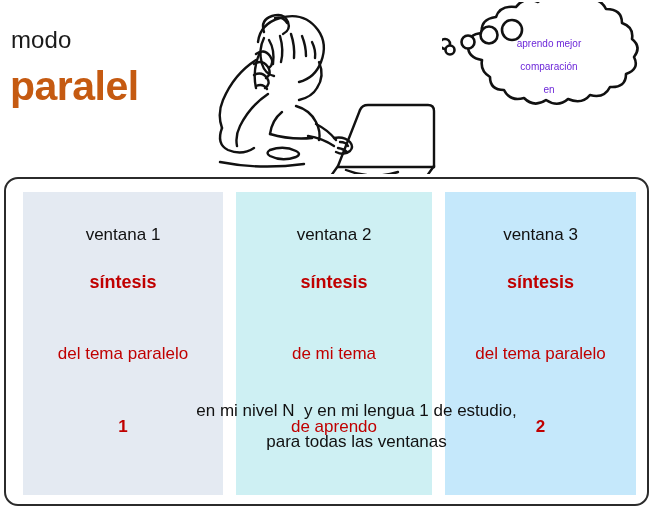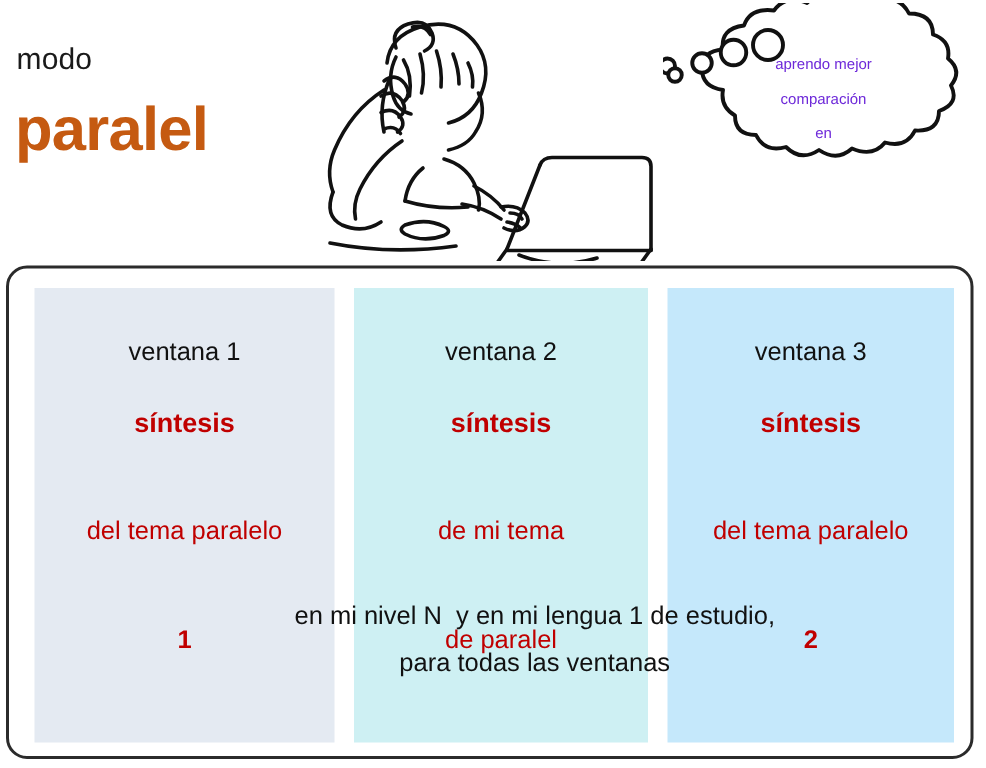--- a/index.html
+++ b/index.html
@@ -20,21 +20,21 @@
   #header {
     position: absolute;
     left: 0; top: 0;
     width: 657px;
     height: 176px;
   }
   #mode-label {
     position: absolute;
     left: 11px;
     top: 28px;
-    font-size: 20px;
+    font-size: 24px;
     line-height: 24px;
     color: #1a1a1a;
     letter-spacing: 0.1px;
   }
   #mode-title {
     position: absolute;
     left: 10px;
     top: 62px;
     font-size: 41px;
     line-height: 48px;
@@ -264,21 +264,21 @@
         <div class="topic-line">del tema paralelo</div>
         <div class="topic-line strong">1</div>
       </div>
     </div>
 
     <div class="column" id="col-2">
       <div class="col-content">
         <div class="window-label">ventana 2</div>
         <div class="synthesis">síntesis</div>
         <div class="topic-line">de mi tema</div>
-        <div class="topic-line">de paralel</div>
+        <div class="topic-line">de aprendo</div>
       </div>
     </div>
 
     <div class="column" id="col-3">
       <div class="col-content">
         <div class="window-label">ventana 3</div>
         <div class="synthesis">síntesis</div>
         <div class="topic-line">del tema paralelo</div>
         <div class="topic-line strong">2</div>
       </div>

